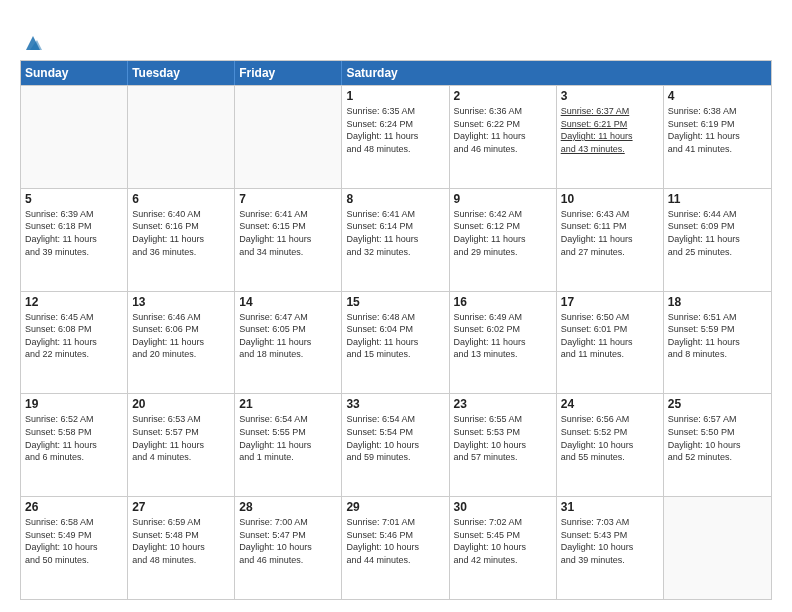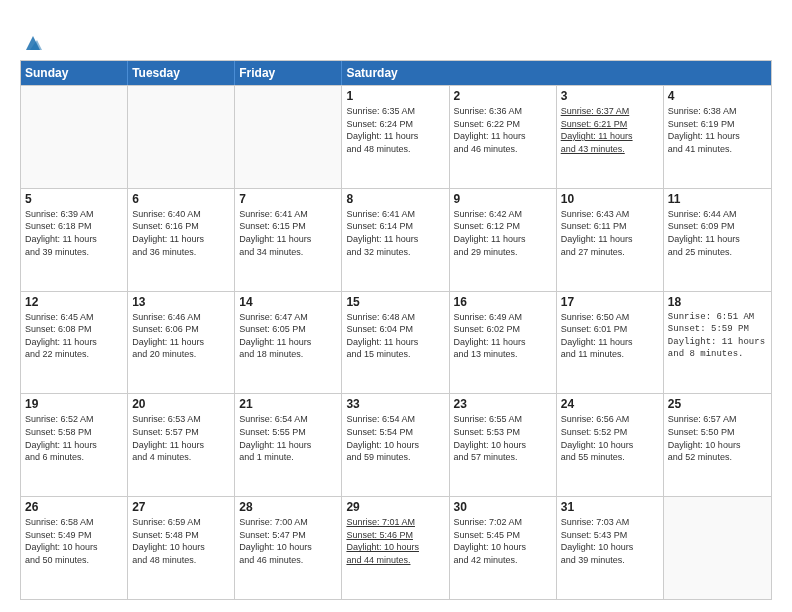--- a/index.html
+++ b/index.html
@@ -266,21 +266,21 @@
           </div>
           <div class="cal-cell">
             <div class="day-num">17</div>
             <div class="day-info" style="white-space: pre-line;">Sunrise: 6:50 AM
 Sunset: 6:01 PM
 Daylight: 11 hours
 and 11 minutes.</div>
           </div>
           <div class="cal-cell">
             <div class="day-num">18</div>
-            <div class="day-info" style="white-space: pre-line; font-family: Liberation Mono, monospace;">Sunrise: 6:51 AM
+            <div class="day-info" style="white-space: pre-line;">Sunrise: 6:51 AM
 Sunset: 5:59 PM
 Daylight: 11 hours
 and 8 minutes.</div>
           </div>
         </div>
         <div class="cal-row">
           <div class="cal-cell">
             <div class="day-num">19</div>
             <div class="day-info" style="white-space: pre-line;">Sunrise: 6:52 AM
 Sunset: 5:58 PM
@@ -347,21 +347,21 @@
           </div>
           <div class="cal-cell">
             <div class="day-num">28</div>
             <div class="day-info" style="white-space: pre-line;">Sunrise: 7:00 AM
 Sunset: 5:47 PM
 Daylight: 10 hours
 and 46 minutes.</div>
           </div>
           <div class="cal-cell">
             <div class="day-num">29</div>
-            <div class="day-info" style="white-space: pre-line; text-decoration: underline;">Sunrise: 7:01 AM
+            <div class="day-info" style="white-space: pre-line;">Sunrise: 7:01 AM
 Sunset: 5:46 PM
 Daylight: 10 hours
 and 44 minutes.</div>
           </div>
           <div class="cal-cell">
             <div class="day-num">30</div>
             <div class="day-info" style="white-space: pre-line;">Sunrise: 7:02 AM
 Sunset: 5:45 PM
 Daylight: 10 hours
 and 42 minutes.</div>

